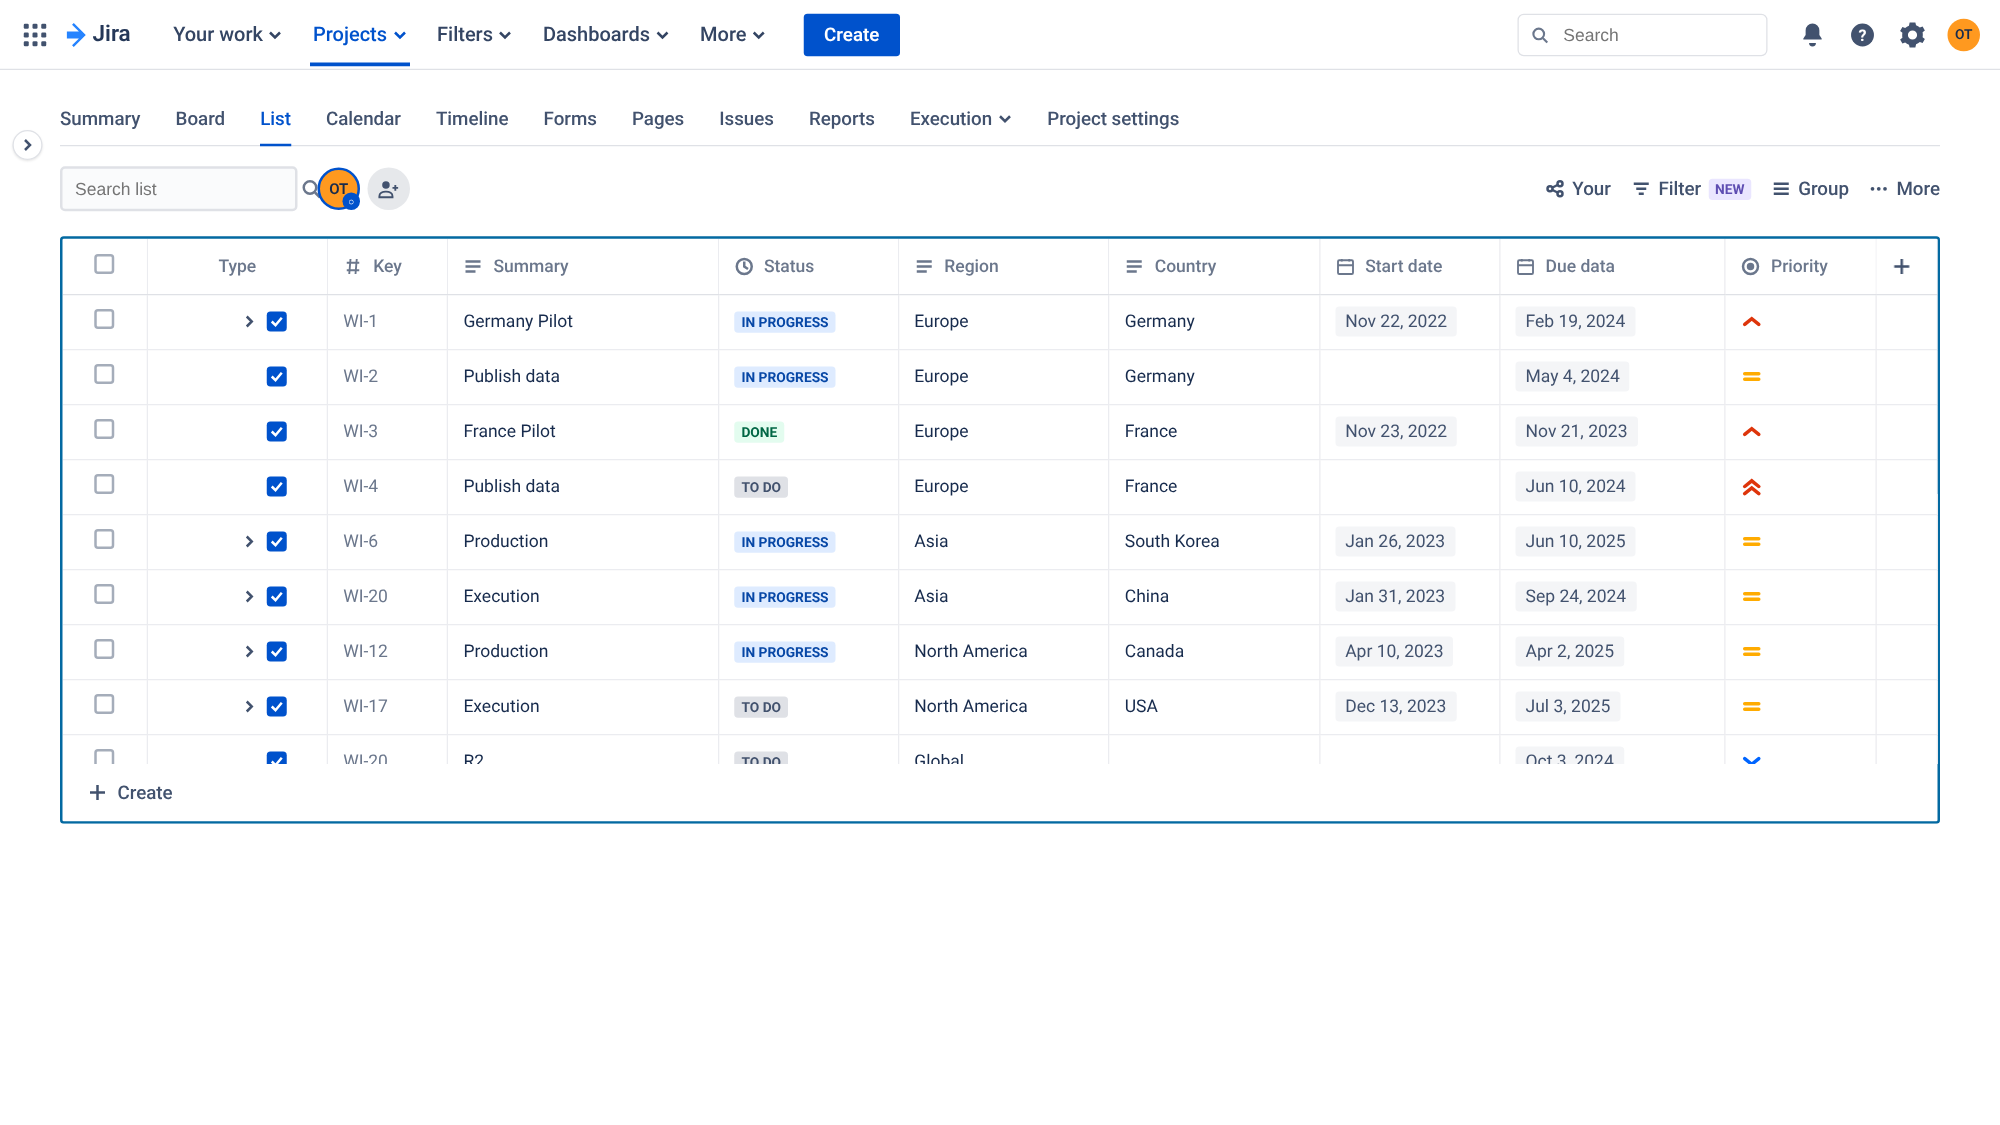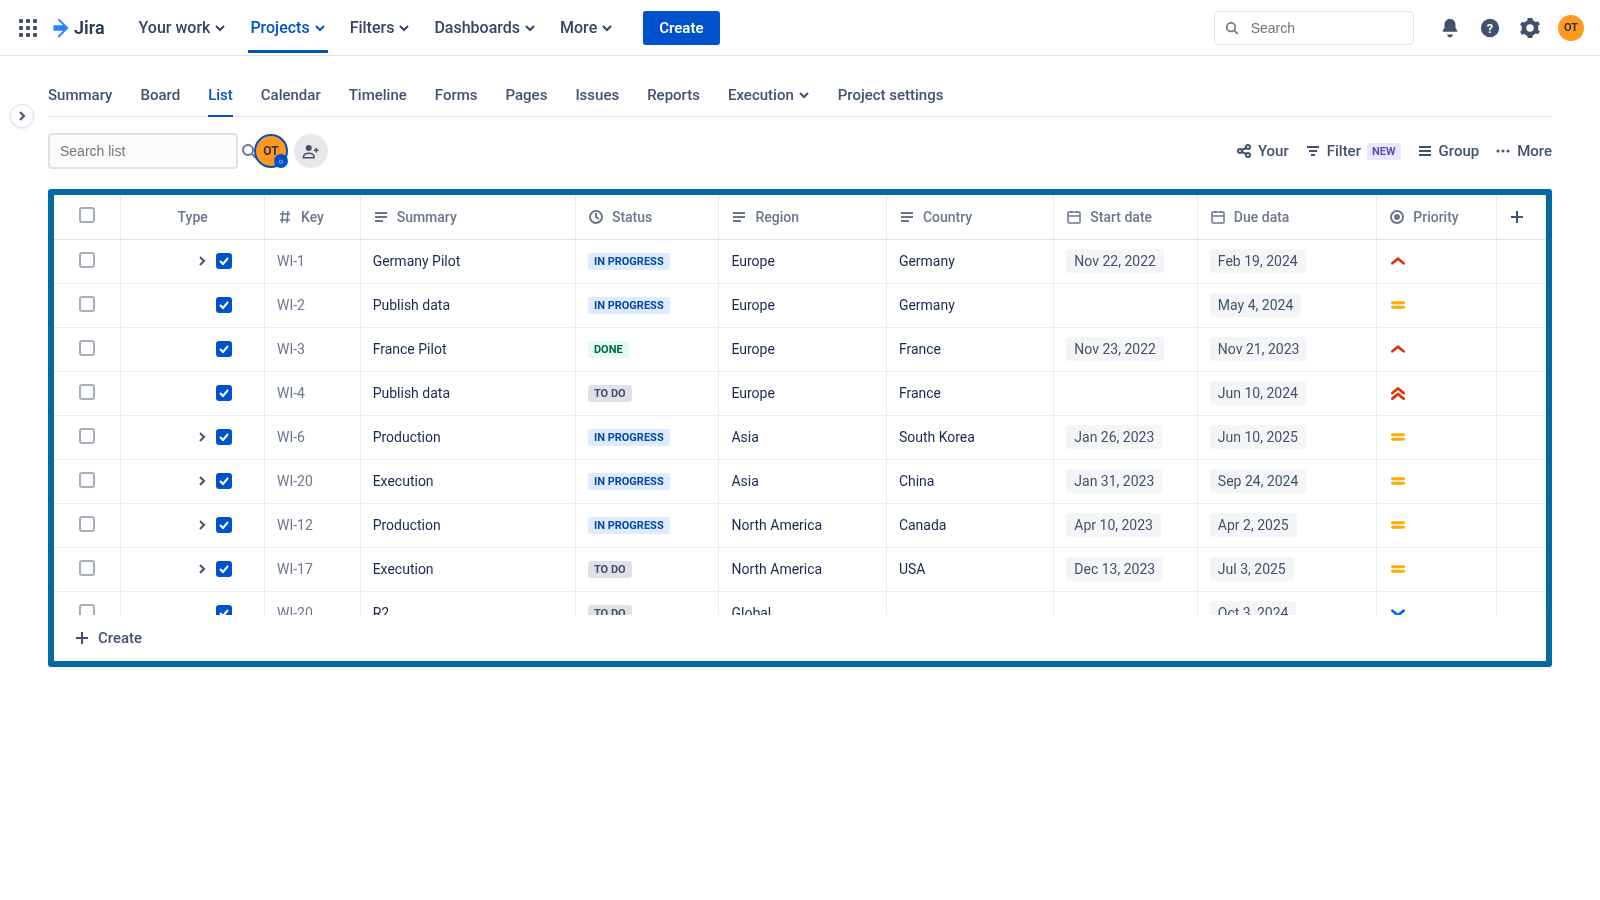--- a/index.html
+++ b/index.html
@@ -48,21 +48,21 @@
   .list-search-icon { color:#6B778C; }
   .avatar-stack { display:flex; }
   .avatar-ot { width:34px; height:34px; border-radius:50%; background:#FF991F; border:2px solid #0052CC; display:flex; align-items:center; justify-content:center; font-size:12px; font-weight:600; position:relative; }
   .avatar-dot { position:absolute; bottom:-2px; right:-2px; width:14px; height:14px; border-radius:50%; background:#0052CC; color:#fff; font-size:8px; display:flex; align-items:center; justify-content:center; }
   .add-person { width:34px; height:34px; border-radius:50%; background:#E6E8EB; display:flex; align-items:center; justify-content:center; cursor:pointer; margin-left:6px; color:#42526E; }
   .toolbar-spacer { flex:1; }
   .toolbar-btn { display:flex; align-items:center; gap:6px; cursor:pointer; color:#42526E; font-weight:500; font-size:15px; }
   .new-badge { background:#EAE6FF; color:#5E4DB2; font-size:11px; font-weight:700; padding:2px 5px; border-radius:3px; }
 
   
-  .table-wrap { border:6px solid #0369a1; border-radius:3px; overflow:hidden; }
+  .table-wrap { border:2px solid #0369a1; border-radius:3px; overflow:hidden; }
   .table-scroll { overflow-x:auto; overflow-y:auto; max-height:420px; }
   table { border-collapse:collapse; width:100%; min-width:1200px; }
   th, td { border-right:1px solid #EBECF0; text-align:left; font-size:14px; }
   th { height:44px; padding:0 12px; color:#6B778C; font-weight:500; border-bottom:1px solid #DFE1E6; background:#fff; position:sticky; top:0; }
   .th-inner { display:flex; align-items:center; gap:8px; }
   td { height:44px; padding:0 12px; border-bottom:1px solid #EBECF0; }
   .col-check { width:56px; text-align:center; }
   .col-type { width:120px; }
   .col-key { width:80px; color:#6B778C; }
   .col-summary { width:180px; }

